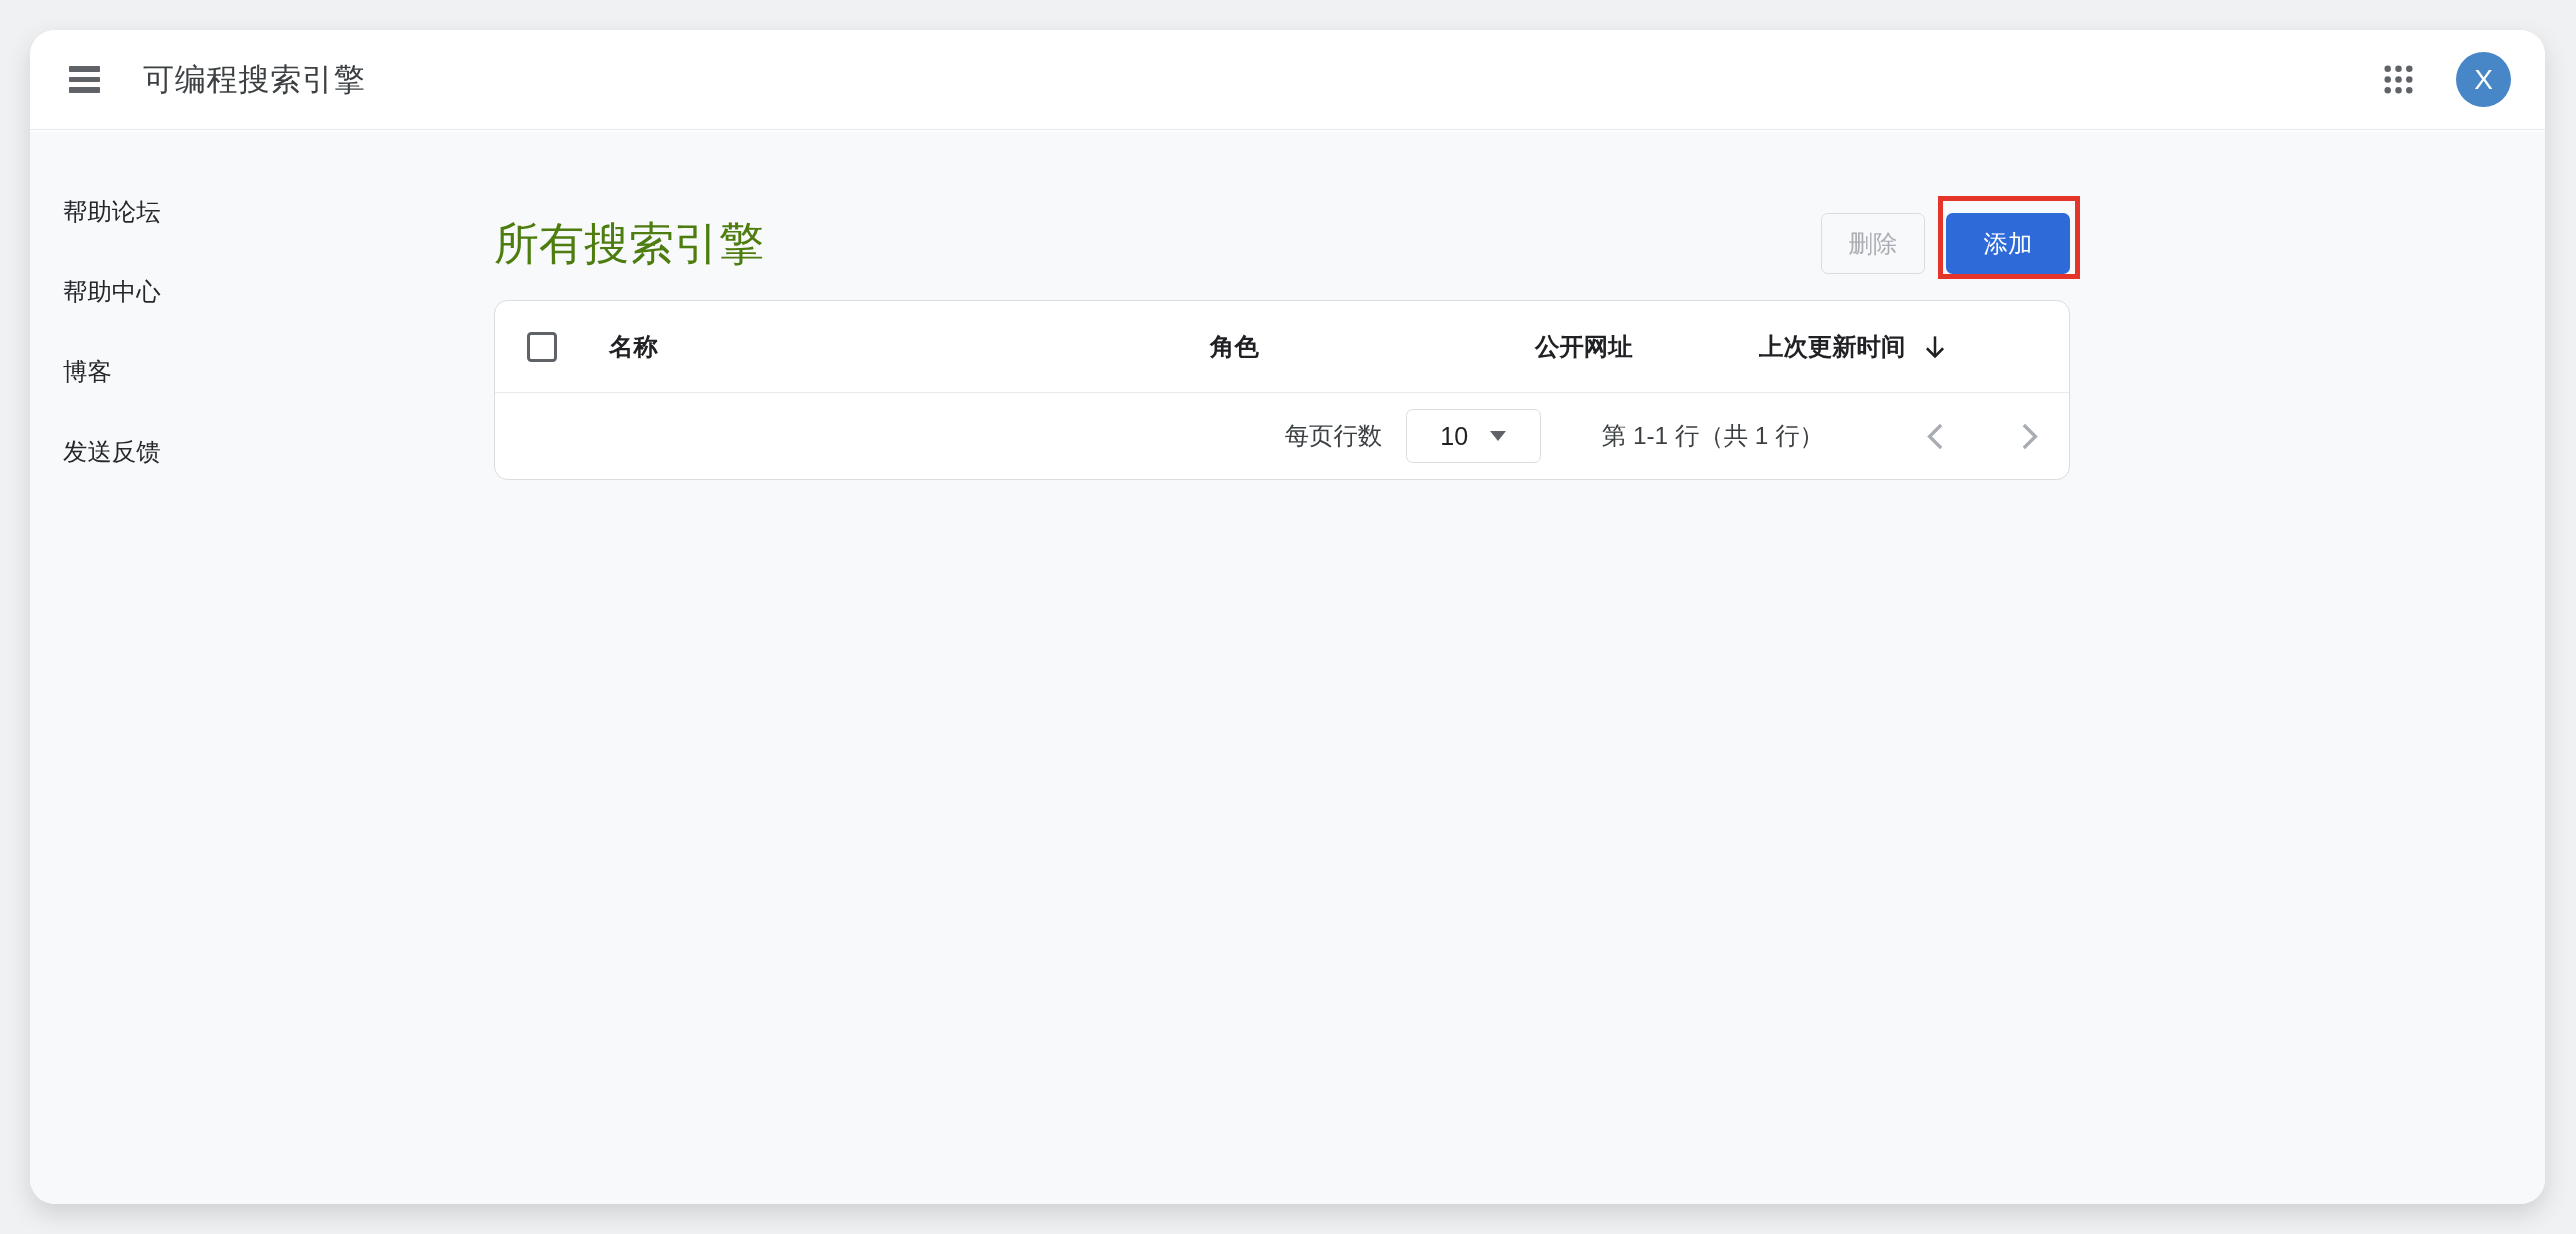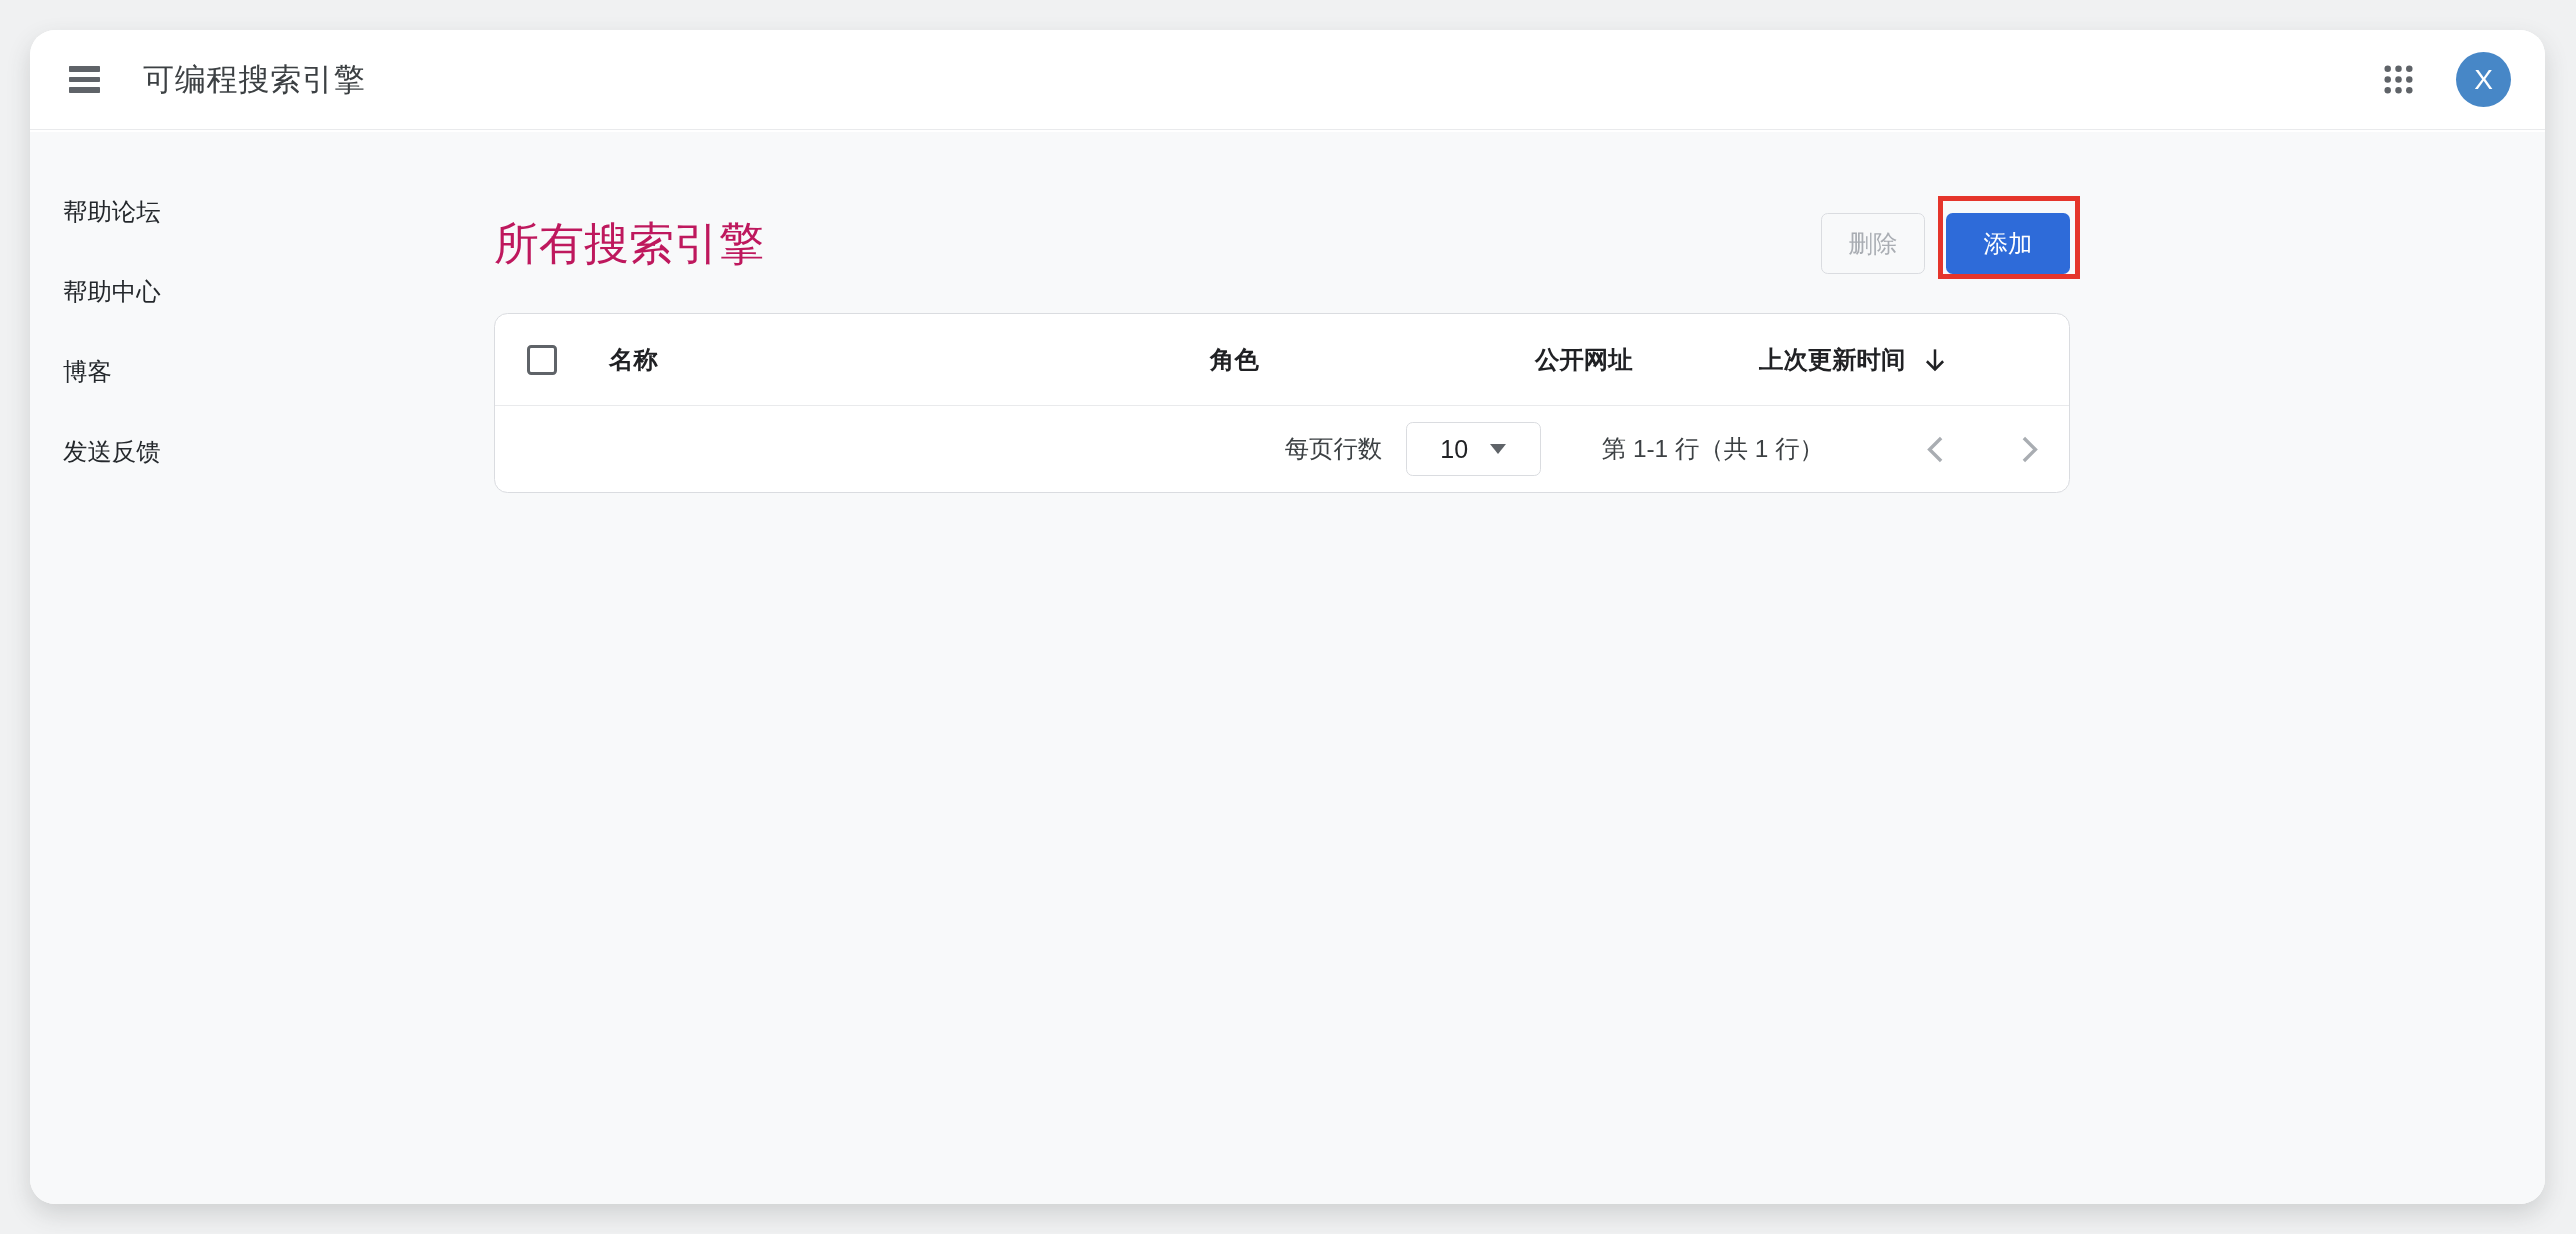--- a/index.html
+++ b/index.html
@@ -45,40 +45,40 @@
   .sidebar { position:absolute; left:33px; top:40px; width:353px; }
   .sidebar a {
     display:flex; align-items:center; height:80px;
     font-size:24.4px; color:#24282c; text-decoration:none; cursor:pointer;
   }
   .main { position:absolute; left:464px; top:0; width:1576px; }
   .head-row {
     margin-top:78px; height:67px;
     display:flex; align-items:center; justify-content:space-between;
   }
-  .page-heading { font-size:45px; font-weight:400; color:#be185d; }
+  .page-heading { font-size:45px; font-weight:400; color:#4d7c0f; }
   .actions { display:flex; align-items:center; }
   .btn {
     height:61px; border-radius:6.7px; font-size:24.4px;
     display:flex; align-items:center; justify-content:center;
     font-family:inherit; cursor:pointer;
   }
   .btn-delete {
     width:104px; background:transparent;
     border:1.7px solid #dadce0; color:#a9adb3;
   }
   .add-wrap { position:relative; margin-left:21px; }
   .annotation-box {
     position:absolute; left:-7.6px; right:-10px; top:-17px; bottom:-5px;
     border:5.9px solid #e5352b; pointer-events:none;
   }
   .btn-add { width:124px; background:#2e6bd9; border:none; color:#ffffff; }
   
   .table {
-    margin-top:36px; width:1576px;
+    margin-top:23px; width:1576px;
     background:#ffffff; border:1.7px solid #dadce0; border-radius:13.5px;
   }
   .trow {
     display:grid;
     grid-template-columns:82px 601px 325px 224px auto;
     align-items:center;
     padding-left:32px;
   }
   .thead { height:92px; border-bottom:1.7px solid #e9eaec; }
   .tbody { height:88px; border-bottom:1.7px solid #e9eaec; }

